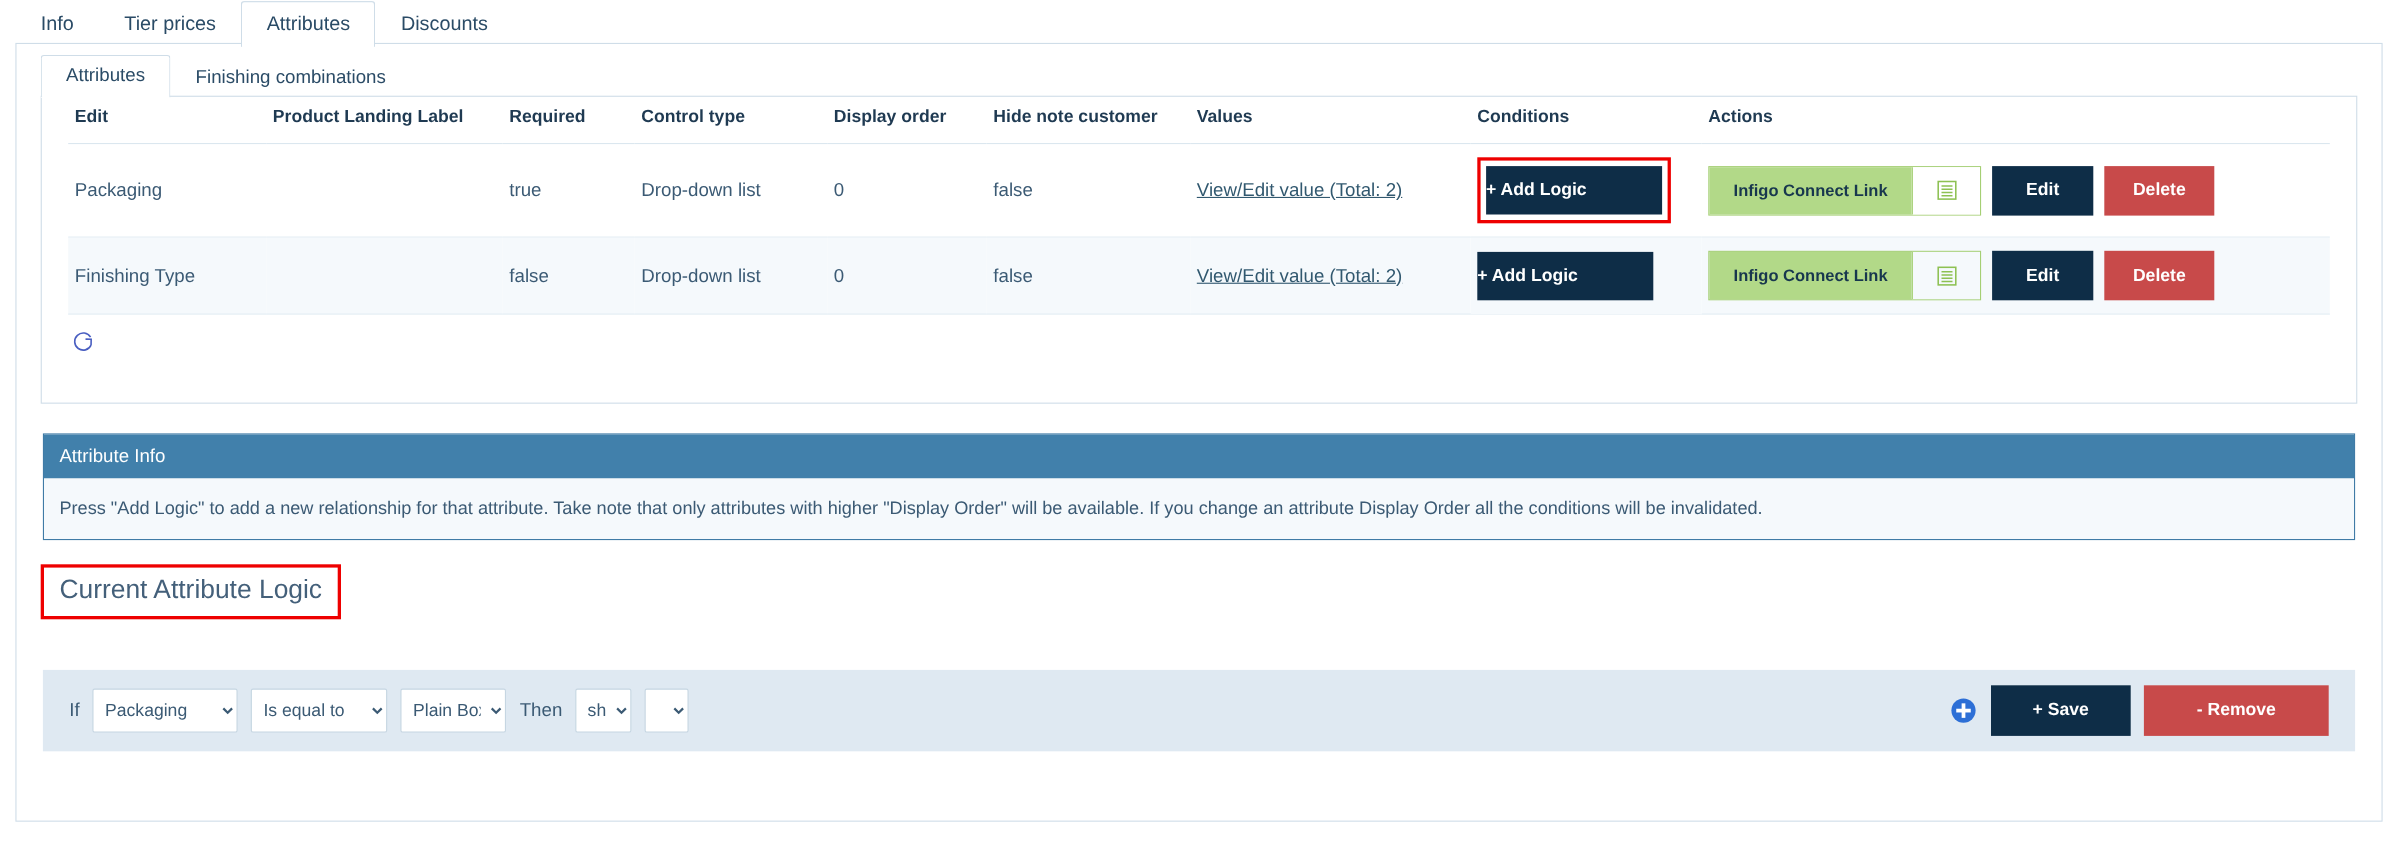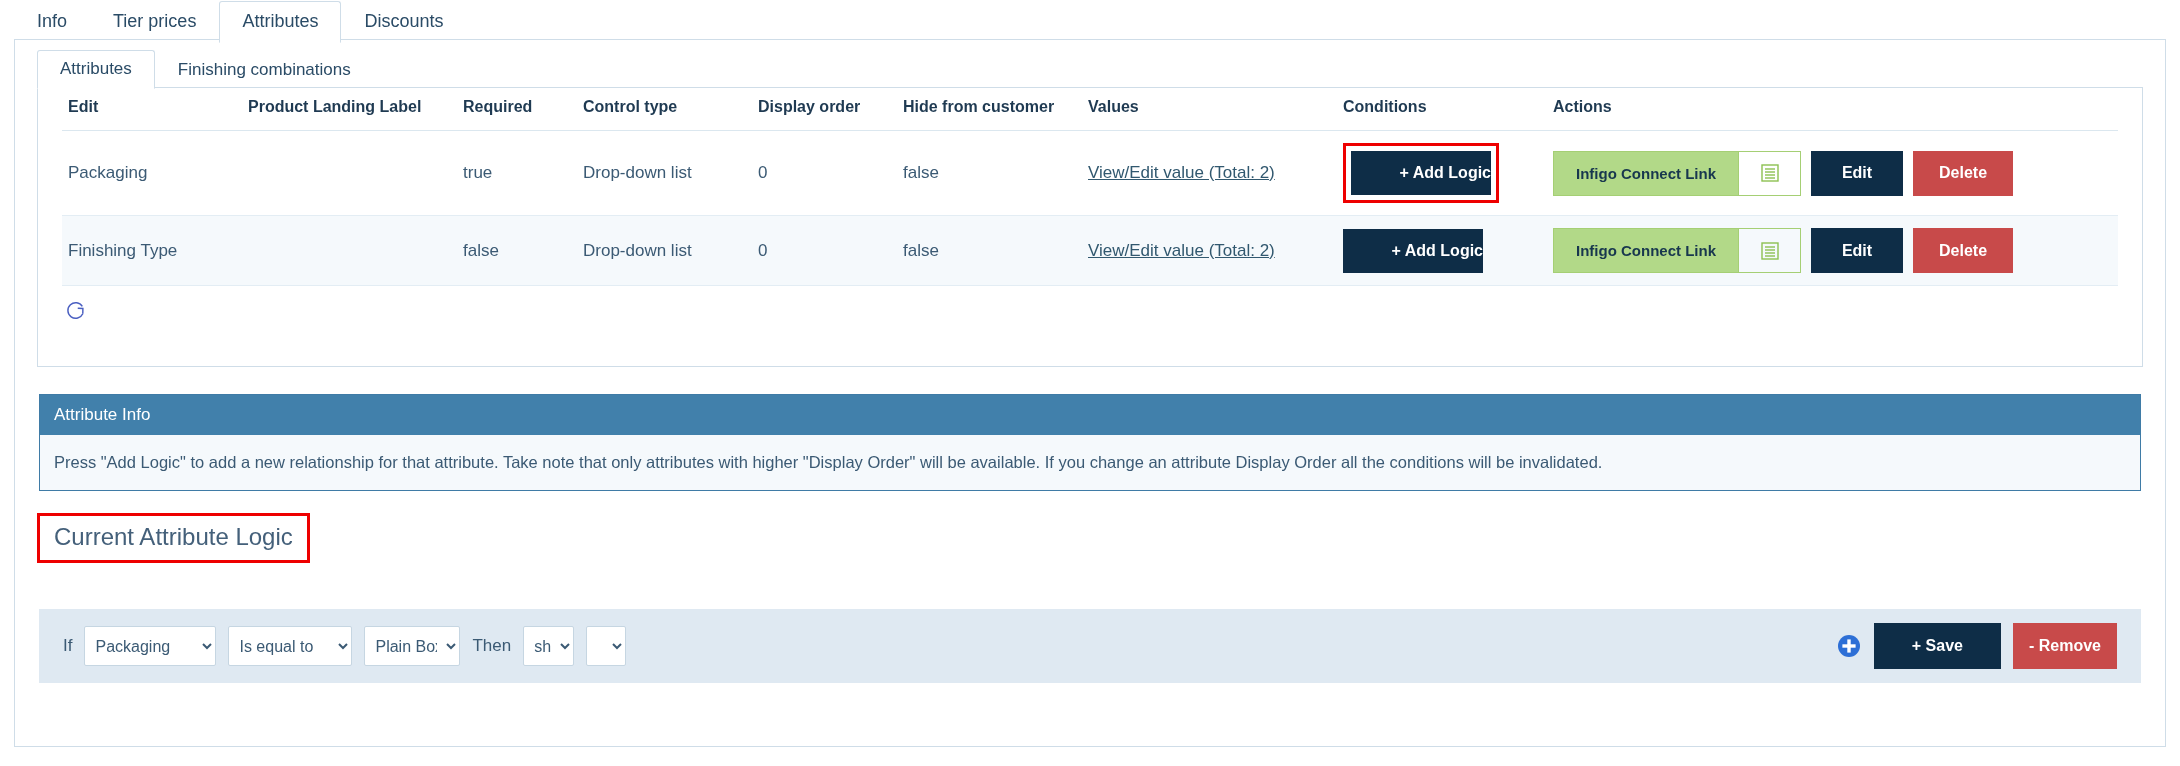--- a/index.html
+++ b/index.html
@@ -159,22 +159,22 @@
     border: 3px solid #ee0000;
     padding: 5px;
     display: inline-block;
   }
   .addlogic {
     background: #0e2d47;
     color: #fff;
     font-weight: bold;
     font-size: 16px;
     padding: 13px 0;
-    width: 140px;
-    text-align: right;
+    width: 160px;
+    text-align: left;
     cursor: pointer;
     display: block;
   }
 
   .actions-wrap {
     display: flex;
     align-items: stretch;
     gap: 10px;
   }
   .infigo-group {
@@ -327,21 +327,21 @@
           <col class="col-cond">
           <col class="col-act">
       </colgroup>
       <thead>
         <tr>
           <th>Edit</th>
           <th>Product Landing Label</th>
           <th>Required</th>
           <th>Control type</th>
           <th>Display order</th>
-          <th>Hide from customer</th>
+          <th>Hide note customer</th>
           <th>Values</th>
           <th>Conditions</th>
           <th>Actions</th>
         </tr>
       </thead>
       <tbody>
 
         <tr>
           <td>Packaging</td>
           <td></td>
@@ -455,17 +455,17 @@
     </div>
     <div class="logic-right">
       <span class="plus-circle">
         <svg width="26" height="26" viewBox="0 0 26 26">
           <circle cx="13" cy="13" r="11" fill="#2d6fd6"></circle>
           <rect x="11.3" y="6.4" width="3.4" height="13.2" fill="#ffffff"></rect>
           <rect x="6.4" y="11.3" width="13.2" height="3.4" fill="#ffffff"></rect>
         </svg>
       </span>
       <button class="btn btn-dark" style="padding:15px 38px;">+ Save</button>
-      <button class="btn btn-red" style="padding:15px 16px;">- Remove</button>
+      <button class="btn btn-red" style="padding:15px 48px;">- Remove</button>
     </div>
   </div>
 
 </div>
 
 </body></html>

